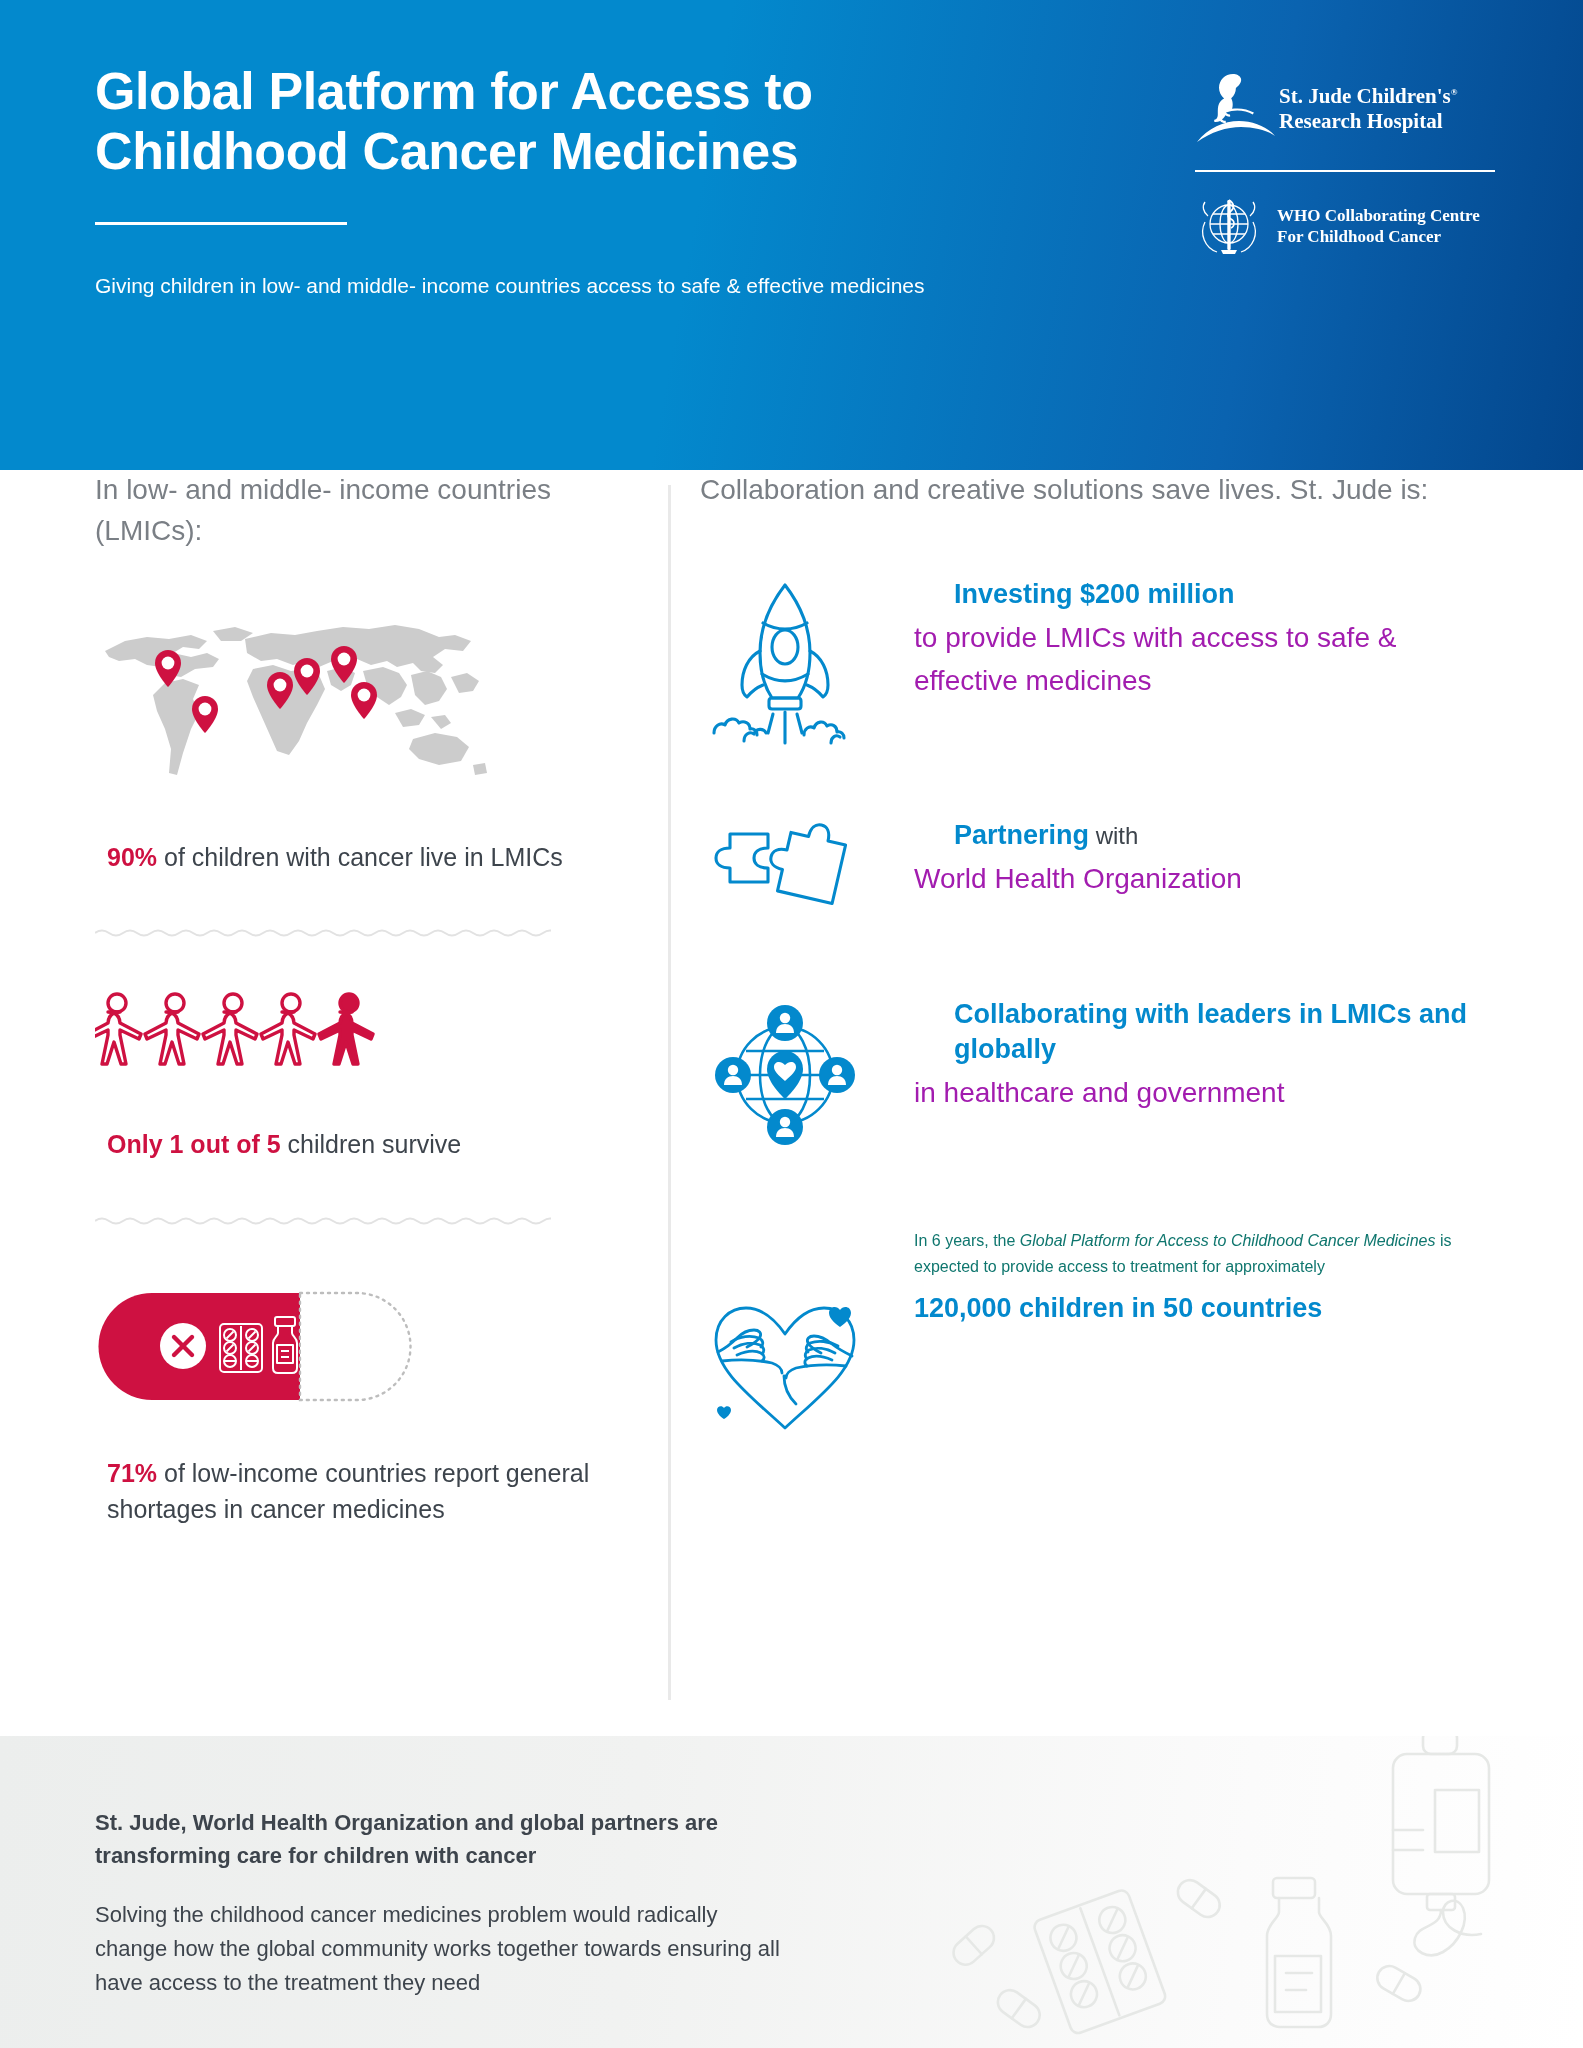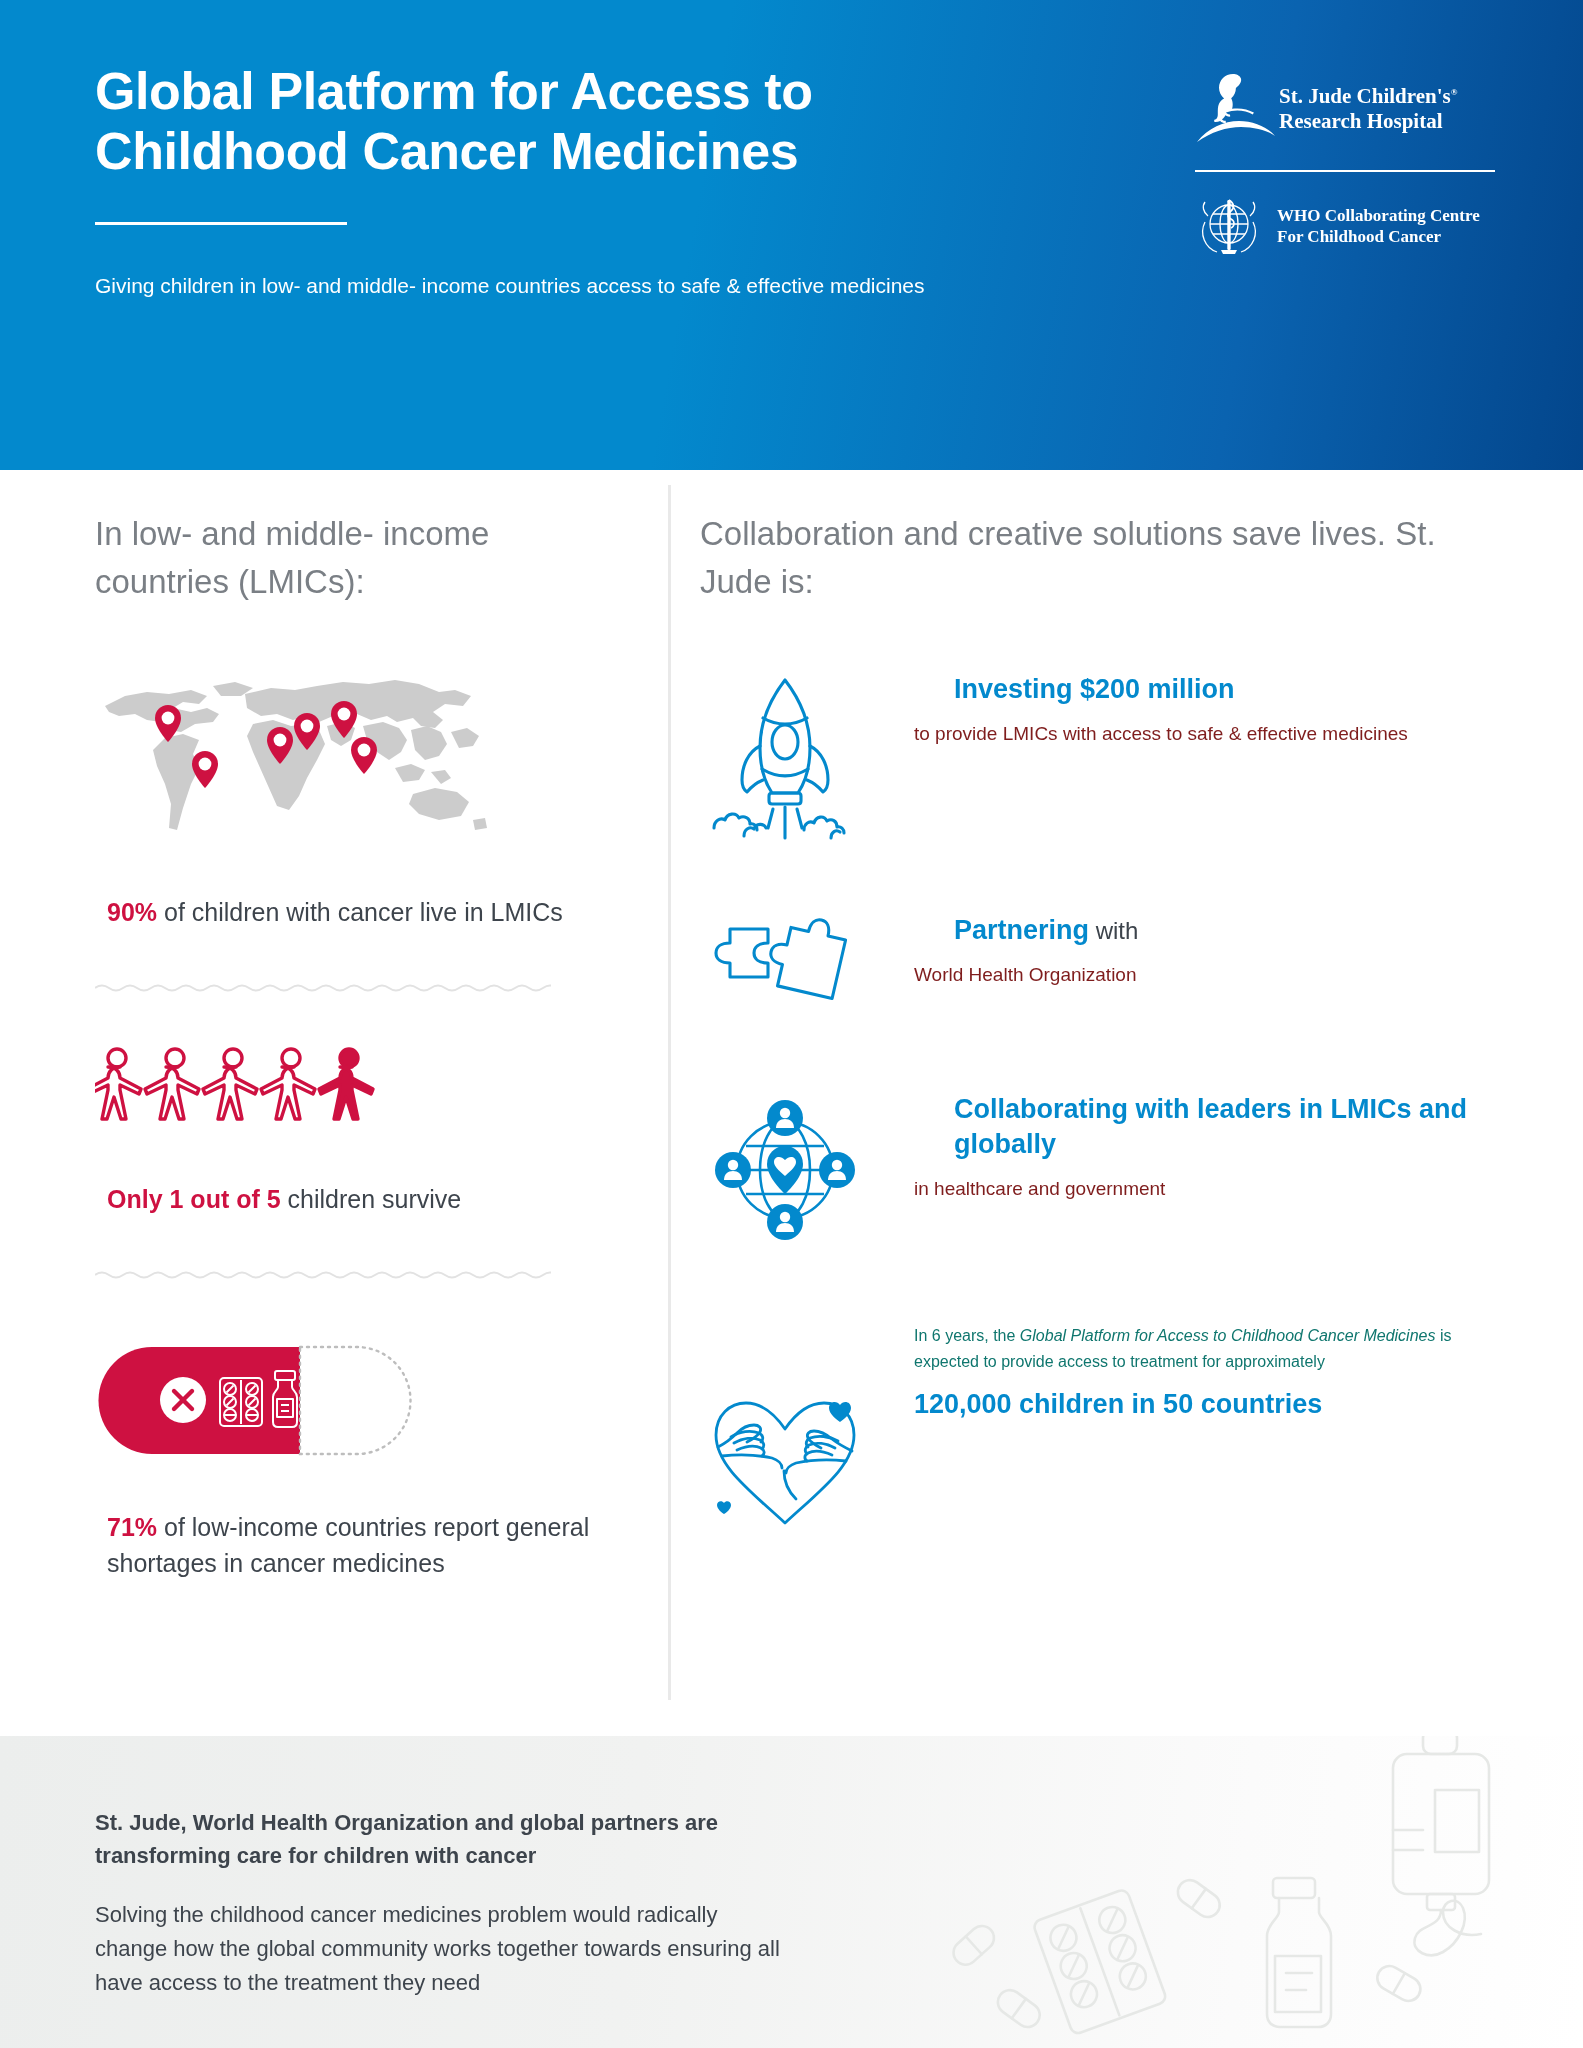--- a/index.html
+++ b/index.html
@@ -88,24 +88,23 @@
   }
 
   
   .col-left {
     position: absolute;
     left: 95px;
     top: 0;
     width: 530px;
   }
   .col-head {
-    font-size: 33px;
+    font-size: 28px;
     color: #7a7f85;
     line-height: 1.45;
-    padding-top: 40px;
   }
   .col-right .col-head { color: #7a7f85; }
 
   .stat-block { margin-top: 0; }
   .map-holder { margin-top: 62px; width: 400px; height: 175px; }
   .stat-line {
     font-size: 25px;
     color: #3d444c;
     line-height: 1.45;
     margin-top: 47px;
@@ -133,24 +132,24 @@
     color: #0389CD;
     line-height: 1.3;
     margin-left: 40px;
   }
   .r-lead .sub-inline {
     font-size: 24px;
     font-weight: 400;
     color: #3d444c;
   }
   .r-desc {
-    font-size: 19px;
-    color: #7f1d1d;
+    font-size: 28px;
+    color: #a21caf;
     line-height: 1.55;
-    margin-top: 12px;
+    margin-top: 4px;
   }
   .r-para {
     font-size: 16px;
     color: #0f766e;
     line-height: 1.62;
   }
   .r-para i { font-style: italic; }
   .r-big {
     font-size: 27px;
     font-weight: bold;

